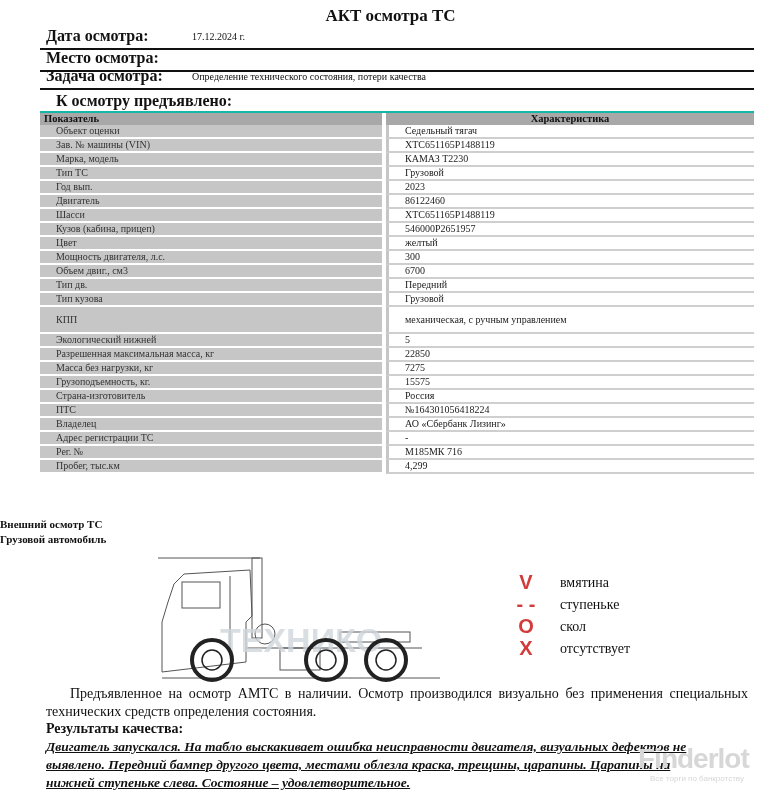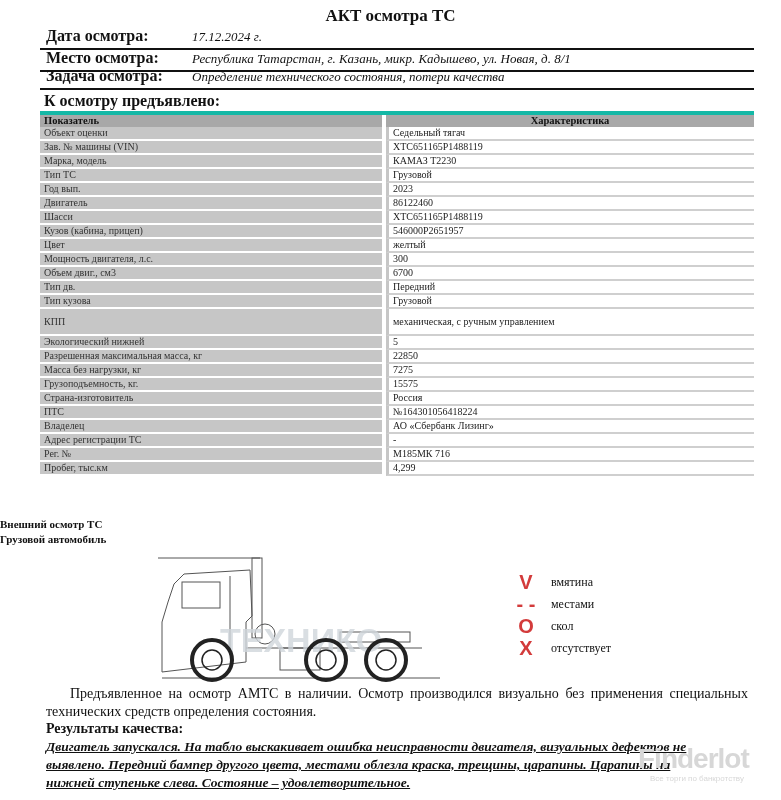--- a/index.html
+++ b/index.html
@@ -1,56 +1,55 @@
 <!DOCTYPE html>
 <html><head>
 <meta charset="utf-8">
 <style>
   html, body { margin: 0; padding: 0; background: #ffffff; }
   body { width: 781px; height: 800px; position: relative; overflow: hidden; font-family: "Liberation Serif", serif; color: #111; }
   .title { position: absolute; top: 6px; left: 0; width: 781px; text-align: center; font-weight: bold; font-size: 17px; letter-spacing: 0px; }
   .field { position: absolute; left: 40px; width: 714px; height: 22px; border-bottom: 2px solid #111; }
   .field .lbl { position: absolute; left: 6px; top: 0; font-weight: bold; font-size: 16px; line-height: 20px; }
-  .field .val { position: absolute; left: 152px; top: 2px; font-style: italic; font-size: 13px; line-height: 18px; }
-  .section-head { position: absolute; top: 92px; left: 44px; font-weight: bold; font-size: 16px; }
-  table.spec { position: absolute; top: 111px; left: 40px; width: 714px; border-collapse: separate; border-spacing: 0; table-layout: fixed; font-size: 10px; font-family: "Liberation Serif", serif; border-top: 4px solid #14b8a6; }
+  .field .val { position: absolute; left: 152px; top: 2px; font-size: 10px; line-height: 18px; }
+  .section-head { position: absolute; top: 92px; left: 56px; font-weight: bold; font-size: 16px; }
+  table.spec { position: absolute; top: 111px; left: 40px; width: 714px; border-collapse: separate; border-spacing: 0; table-layout: fixed; font-size: 10px; font-family: "Liberation Serif", serif; border-top: 2px solid #14b8a6; }
   table.spec col.c1 { width: 346px; }
   table.spec col.c2 { width: 368px; }
   table.spec th { background: #a8a8a8; font-weight: bold; height: 12px; padding: 0 4px; font-size: 10.5px; line-height: 12px; }
   table.spec th.h1 { text-align: left; border-right: 4px solid #fff; }
   table.spec th.h2 { text-align: center; }
-  table.spec td { height: 12px; line-height: 12px; padding: 0 4px; border-bottom: 2px solid #fff; white-space: nowrap; }
+  table.spec td { height: 12px; line-height: 12px; padding: 0 16px; border-bottom: 2px solid #fff; white-space: nowrap; }
   table.spec td.k { background: #c6c6c6; color: #333; border-right: 4px solid #fff; }
   table.spec td.v { background: #fff; color: #222; border-bottom: 2px solid #cfcfcf; border-left: 3px solid #c6c6c6; }
   table.spec tr.tall td { height: 25px; white-space: normal; line-height: 12px; }
   .ext-title { position: absolute; top: 517px; left: 0; width: 781px; text-align: left; font-weight: bold; font-size: 11px; line-height: 15px; }
   .truck { position: absolute; top: 552px; left: 150px; width: 290px; height: 130px; }
   .legend { position: absolute; top: 571px; left: 515px; }
   .legend .row { position: relative; height: 22px; }
   .legend .sym { position: absolute; left: 0; width: 22px; text-align: center; color: #d33b3b; font-family: "Liberation Sans", sans-serif; font-weight: bold; font-size: 20px; line-height: 22px; }
-  .legend .txt { position: absolute; left: 36px; top: 4px; font-size: 12px; white-space: nowrap; }
+  .legend .txt { position: absolute; left: 45px; top: 4px; font-size: 14px; white-space: nowrap; }
   .para { position: absolute; top: 685px; left: 46px; width: 702px; font-size: 14px; line-height: 18px; text-align: justify; text-indent: 24px; }
   .res-head { position: absolute; top: 721px; left: 46px; font-weight: bold; font-size: 14px; }
   .res-text { position: absolute; top: 738px; left: 46px; width: 650px; font-style: italic; font-weight: bold; text-decoration: underline; font-size: 13.5px; line-height: 18px; }
   .wm { position: absolute; top: 744px; left: 638px; color: #d7d7d7; font-family: "Liberation Sans", sans-serif; }
   .wm .big { font-size: 28px; font-weight: bold; letter-spacing: -1px; line-height: 30px; }
   .wm .small { font-size: 8px; line-height: 10px; margin-left: 12px; }
 </style>
 </head>
 <body>
 
 <div class="title">АКТ осмотра ТС</div>
 
 <div class="field" style="top:26px">
   <span class="lbl">Дата осмотра:</span>
   <span class="val">17.12.2024 г.</span>
 </div>
 <div class="field" style="top:48px">
   <span class="lbl">Место осмотра:</span>
-  <span class="val">Республика Татарстан, г. Казань, микр. Кадышево, ул. Новая, д. 8/1</span>
 </div>
 <div class="field" style="top:66px">
   <span class="lbl">Задача осмотра:</span>
   <span class="val">Определение технического состояния, потери качества</span>
 </div>
 
 <div class="section-head">К осмотру предъявлено:</div>
 
 <table class="spec">
   <colgroup>
@@ -192,21 +191,21 @@
   </g>
 </svg>
 
 <div class="legend">
   <div class="row">
     <span class="sym">V</span>
     <span class="txt">вмятина</span>
   </div>
   <div class="row">
     <span class="sym">- -</span>
-    <span class="txt">местами</span>
+    <span class="txt">ступеньке</span>
   </div>
   <div class="row">
     <span class="sym">O</span>
     <span class="txt">скол</span>
   </div>
   <div class="row">
     <span class="sym">X</span>
     <span class="txt">отсутствует</span>
   </div>
 </div>

